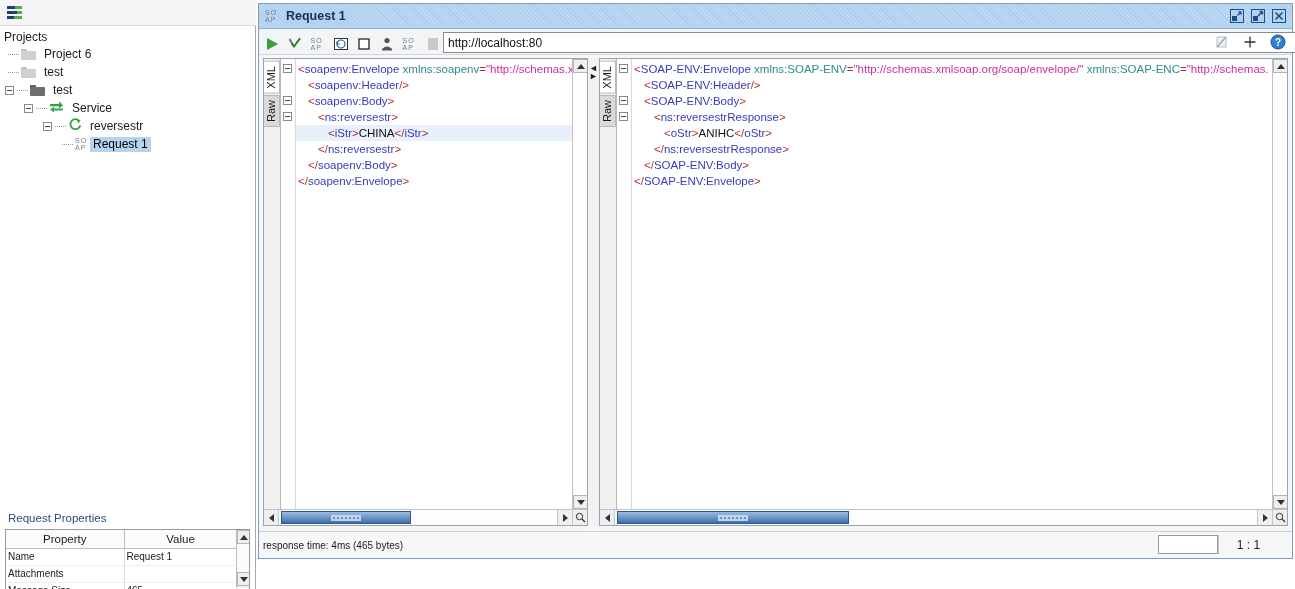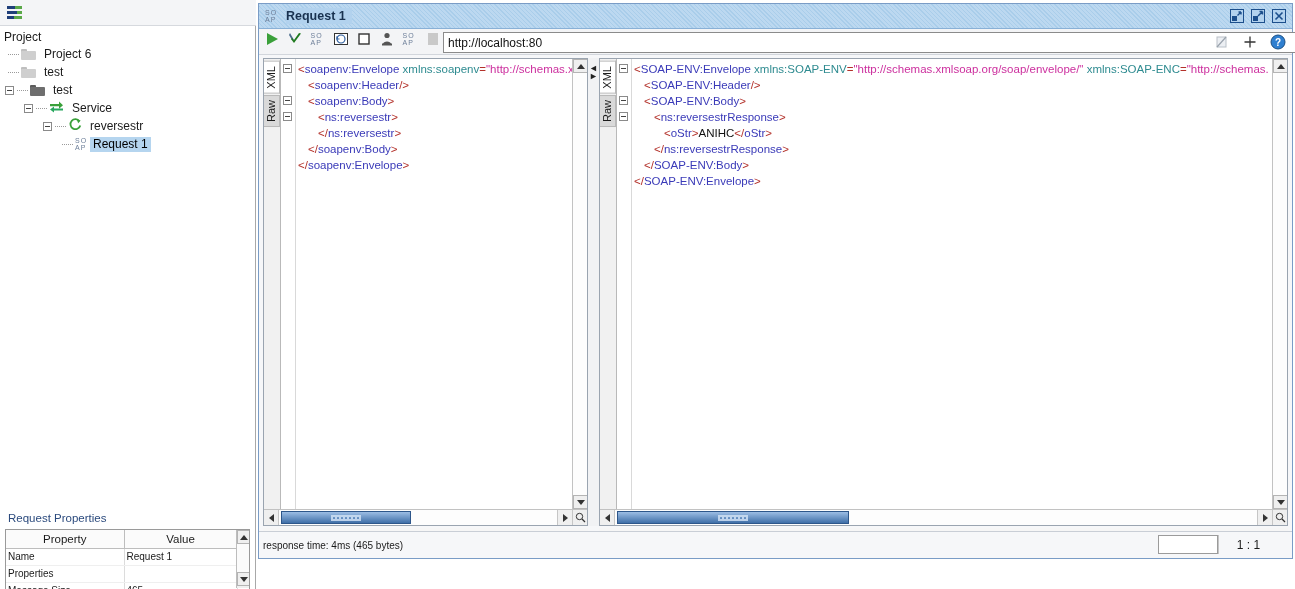--- a/index.html
+++ b/index.html
@@ -123,21 +123,21 @@
   #titlebar .soap-badge { margin-left: 6px; margin-right: 6px; }
   #title-text {
     font-weight: bold; font-size: 12.5px; color: #18314f;
     background: #b2d2ee; padding: 1px 6px 1px 0;
   }
   #title-buttons { position: absolute; right: 5px; top: 4px; display: flex; gap: 5px; }
   .tb-btn { width: 16px; height: 16px; cursor: default; }
 
   #toolbar {
     position: relative; height: 26px; background: #f3f4f6;
-    border-bottom: 1px solid #d2d6dc; display: flex; align-items: flex-start;
+    border-bottom: 1px solid #d2d6dc; display: flex; align-items: flex-end;
   }
   .tbicon { width: 20px; height: 20px; margin-left: 3px; display:flex;align-items:center;justify-content:center; }
   .soap-badge {
     width: 15px; height: 16px; display:flex; flex-direction:column;
     justify-content:center; line-height: 7px; font-size: 7px; color:#6d7f99;
     letter-spacing: 1px; font-family:"Liberation Sans",sans-serif; flex:0 0 auto;
   }
   .soap-badge b { font-weight: normal; display:block; }
   #endpoint-wrap {
     position: absolute; left: 184px; top: 3px; width: 913px; height: 21px;
@@ -266,21 +266,21 @@
 
     <div id="nav-toolbar">
       <div class="hamburger-icon">
         <i></i>
           <i></i>
           <i></i>
       </div>
     </div>
 
     <div id="tree-area">
-      <div class="tree-root-label">Project</div>
+      <div class="tree-root-label">Projects</div>
 
       <div class="tnode" style="padding-left:8px;">
         <span class="dots"></span>
         <span class="folder-icon"></span>
         <span class="node-label">Project 6</span>
       </div>
 
       <div class="tnode" style="padding-left:8px;">
         <span class="dots"></span>
         <span class="folder-icon"></span>
@@ -335,21 +335,21 @@
         <tbody>
             <tr>
           <th class="col-prop">Property</th>
           <th class="col-val">Value</th>
         </tr>
         <tr>
           <td class="col-prop">Name</td>
           <td class="col-val">Request 1</td>
         </tr>
         <tr>
-          <td class="col-prop">Properties</td>
+          <td class="col-prop">Attachments</td>
           <td class="col-val"></td>
         </tr>
         <tr>
           <td class="col-prop">Message Size</td>
           <td class="col-val">465</td>
         </tr>
       </tbody>
         </table>
       <div id="props-vscroll">
         <div class="sb-arrow">
@@ -482,20 +482,21 @@
           <div class="gutter">
             <div class="fold" style="top:5px;"></div>
             <div class="fold" style="top:37px;"></div>
             <div class="fold" style="top:53px;"></div>
           </div>
           <div class="code" id="req-code">
               <div class="cl ind0"><span class="tag">&lt;</span><span class="tagname">soapenv:Envelope</span><span class="txt"> </span><span class="attr">xmlns:soapenv</span><span class="tag">=</span><span class="attrval">"http://schemas.xm</span></div>
               <div class="cl ind1"><span class="tag">&lt;</span><span class="tagname">soapenv:Header</span><span class="tag">/&gt;</span></div>
               <div class="cl ind1"><span class="tag">&lt;</span><span class="tagname">soapenv:Body</span><span class="tag">&gt;</span></div>
               <div class="cl ind2"><span class="tag">&lt;</span><span class="tagname">ns:reversestr</span><span class="tag">&gt;</span></div>
+              <div class="cl ind3 hl"><span class="tag">&lt;</span><span class="tagname">iStr</span><span class="tag">&gt;</span><span class="txt">CHINA</span><span class="tag">&lt;/</span><span class="tagname">iStr</span><span class="tag">&gt;</span></div>
               <div class="cl ind2"><span class="tag">&lt;/</span><span class="tagname">ns:reversestr</span><span class="tag">&gt;</span></div>
               <div class="cl ind1"><span class="tag">&lt;/</span><span class="tagname">soapenv:Body</span><span class="tag">&gt;</span></div>
               <div class="cl ind0"><span class="tag">&lt;/</span><span class="tagname">soapenv:Envelope</span><span class="tag">&gt;</span></div>
             </div>
           <div class="vscroll">
             <div class="sb-arrow" style="width:15px;">
                 <span class="tri up"></span>
               </div>
             <div class="track"></div>
             <div class="sb-arrow" style="width:15px;">

